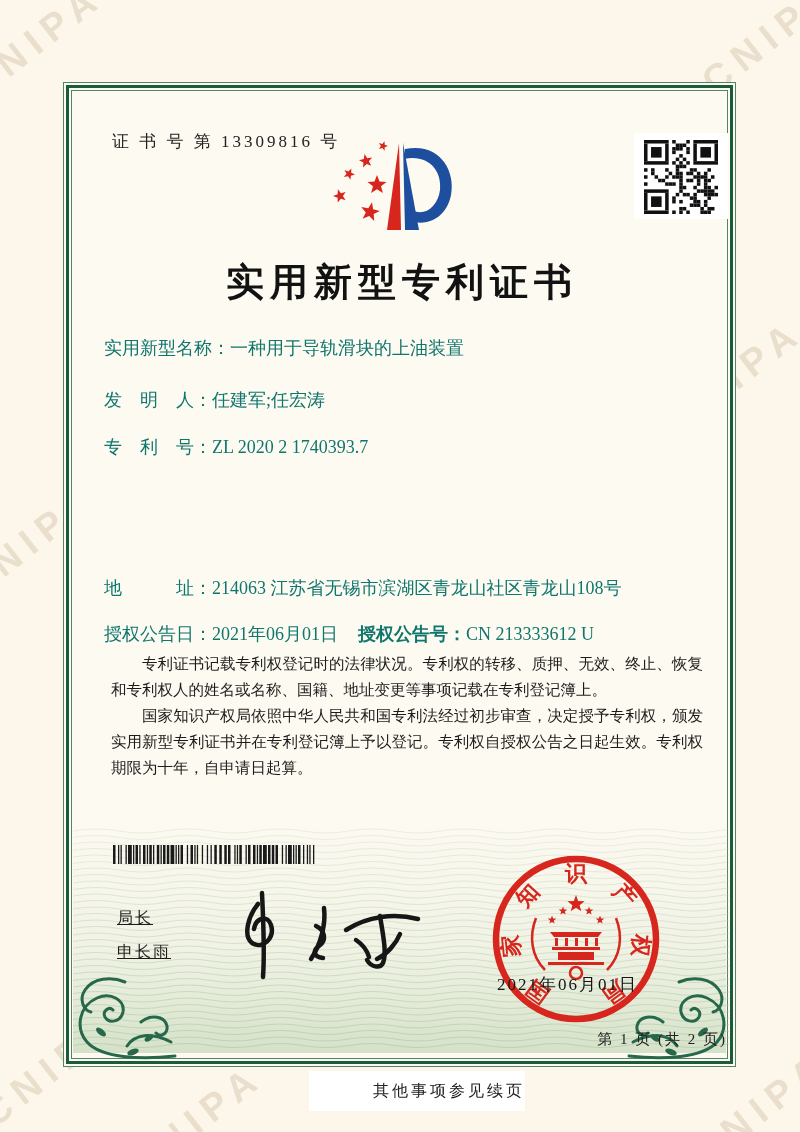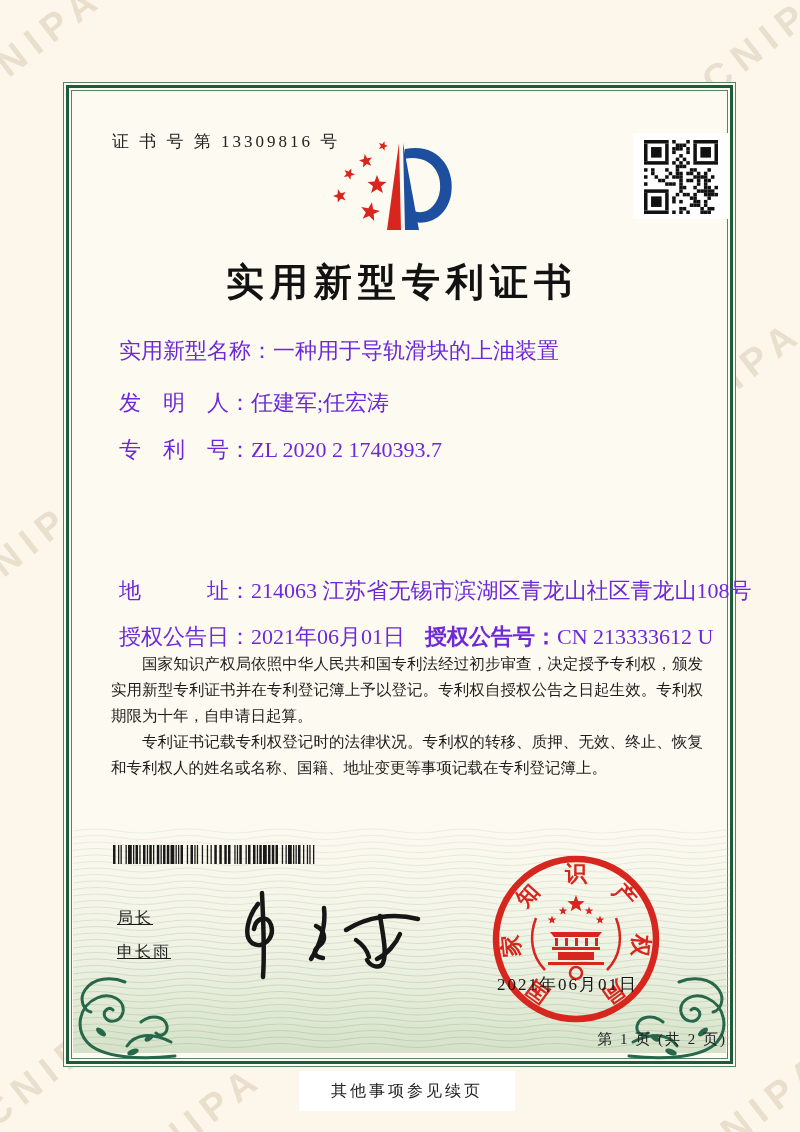--- a/index.html
+++ b/index.html
@@ -21,34 +21,34 @@
   .ornament.right{transform:scaleX(-1);}
 
   .content{position:absolute;left:0;top:0;width:800px;height:1132px;z-index:3;}
   .abs{position:absolute;}
 
   .certno{left:112px;top:130px;font-size:17px;letter-spacing:3px;color:#222;}
   .qrbox{left:634px;top:133px;width:94px;height:86px;background:#ffffff;}
   .title{left:100px;top:257px;width:604px;text-align:center;font-size:38px;
          font-weight:bold;letter-spacing:6px;color:#121212;}
 
-  .frow{position:absolute;left:119px;white-space:nowrap;font-size:22px;color:#6d28d9;}
+  .frow{position:absolute;left:104px;white-space:nowrap;font-size:18px;color:#0f766e;}
   .flabel{white-space:pre;}
   .flabel2{margin-left:20px;font-weight:bold;}
 
   .paras{left:111px;top:651px;width:592px;font-size:15.5px;line-height:26px;
          color:#1c1c1c;text-align:justify;}
   .paras p{margin:0;text-indent:2em;}
 
   .sig-label{left:117px;font-size:16px;color:#1c1c1c;letter-spacing:2px;text-decoration:underline;}
   .sealdate{left:497px;top:973px;font-size:17px;letter-spacing:2px;color:#151515;}
   .pageinfo{left:66px;top:1030px;width:661px;text-align:right;font-size:15px;
             letter-spacing:2px;color:#222;}
-  .footnote{left:299px;top:1071px;width:216px;height:40px;background:#ffffff;
-            text-align:center;line-height:40px;font-size:16px;letter-spacing:3px;color:#222;}
+  .footnote{left:309px;top:1071px;width:216px;height:40px;background:#ffffff;
+            text-align:right;line-height:40px;font-size:16px;letter-spacing:3px;color:#222;}
 </style>
 </head>
 <body>
 
 <div class="page">
 
   <div class="wm" style="left:-45px;top:20px">CNIPA</div>
   <div class="wm" style="left:690px;top:15px">CNIPA</div>
   <div class="wm" style="left:425px;top:360px">CNIPA</div>
   <div class="wm" style="left:655px;top:355px">CNIPA</div>
@@ -285,22 +285,22 @@
       <span class="flabel">专　利　号：</span><span>ZL 2020 2 1740393.7</span>
     </div>
     <div class="frow" style="top:576px">
       <span class="flabel">地　　　址：</span><span>214063 江苏省无锡市滨湖区青龙山社区青龙山108号</span>
     </div>
     <div class="frow" style="top:622px">
       <span class="flabel">授权公告日：</span><span>2021年06月01日</span><span class="flabel flabel2">授权公告号：</span><span>CN 213333612 U</span>
     </div>
 
     <div class="abs paras">
+      <p>专利证书记载专利权登记时的法律状况。专利权的转移、质押、无效、终止、恢复和专利权人的姓名或名称、国籍、地址变更等事项记载在专利登记簿上。</p>
       <p>国家知识产权局依照中华人民共和国专利法经过初步审查，决定授予专利权，颁发实用新型专利证书并在专利登记簿上予以登记。专利权自授权公告之日起生效。专利权期限为十年，自申请日起算。</p>
-      <p>专利证书记载专利权登记时的法律状况。专利权的转移、质押、无效、终止、恢复和专利权人的姓名或名称、国籍、地址变更等事项记载在专利登记簿上。</p>
     </div>
 
     <svg id="barcode" class="abs" style="left:113px;top:845px" width="206" height="20">
         <rect x="0.0" y="0" width="2.5" height="19" fill="#1a1a1a"></rect>
         <rect x="5.0" y="0" width="1.3" height="19" fill="#1a1a1a"></rect>
         <rect x="7.5" y="0" width="1.3" height="19" fill="#1a1a1a"></rect>
         <rect x="12.5" y="0" width="1.3" height="19" fill="#1a1a1a"></rect>
         <rect x="15.0" y="0" width="3.8" height="19" fill="#1a1a1a"></rect>
         <rect x="20.0" y="0" width="1.3" height="19" fill="#1a1a1a"></rect>
         <rect x="22.5" y="0" width="2.5" height="19" fill="#1a1a1a"></rect>

